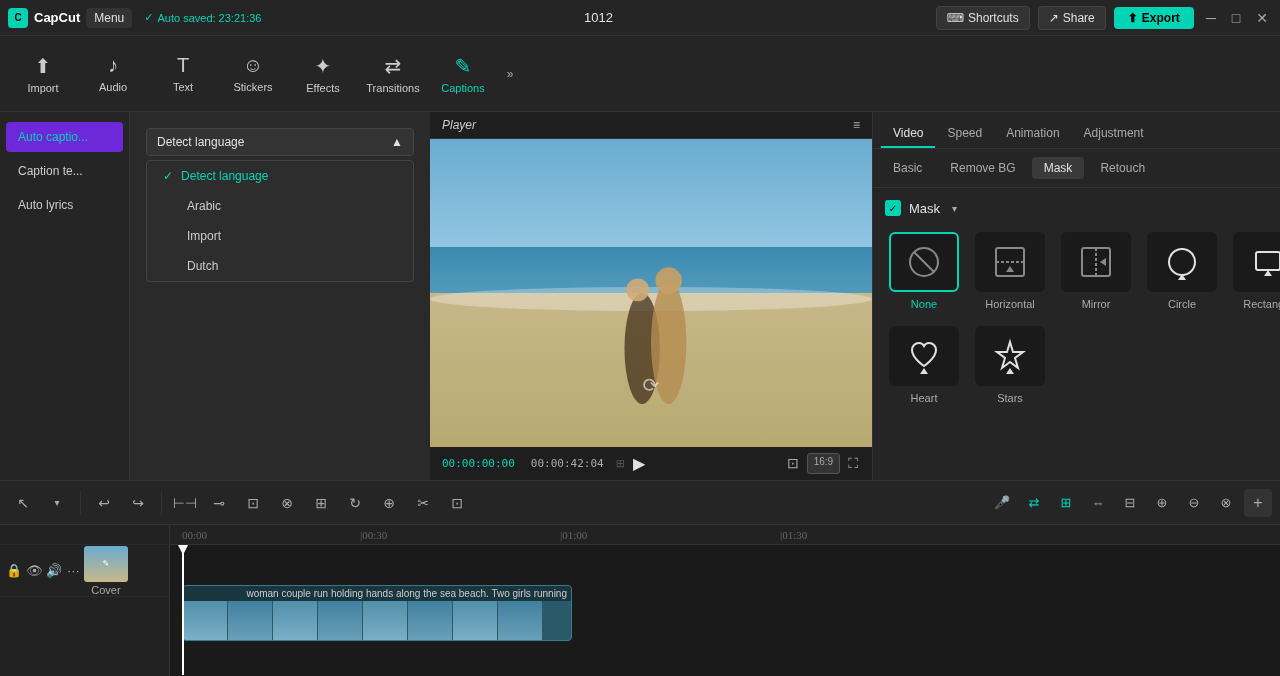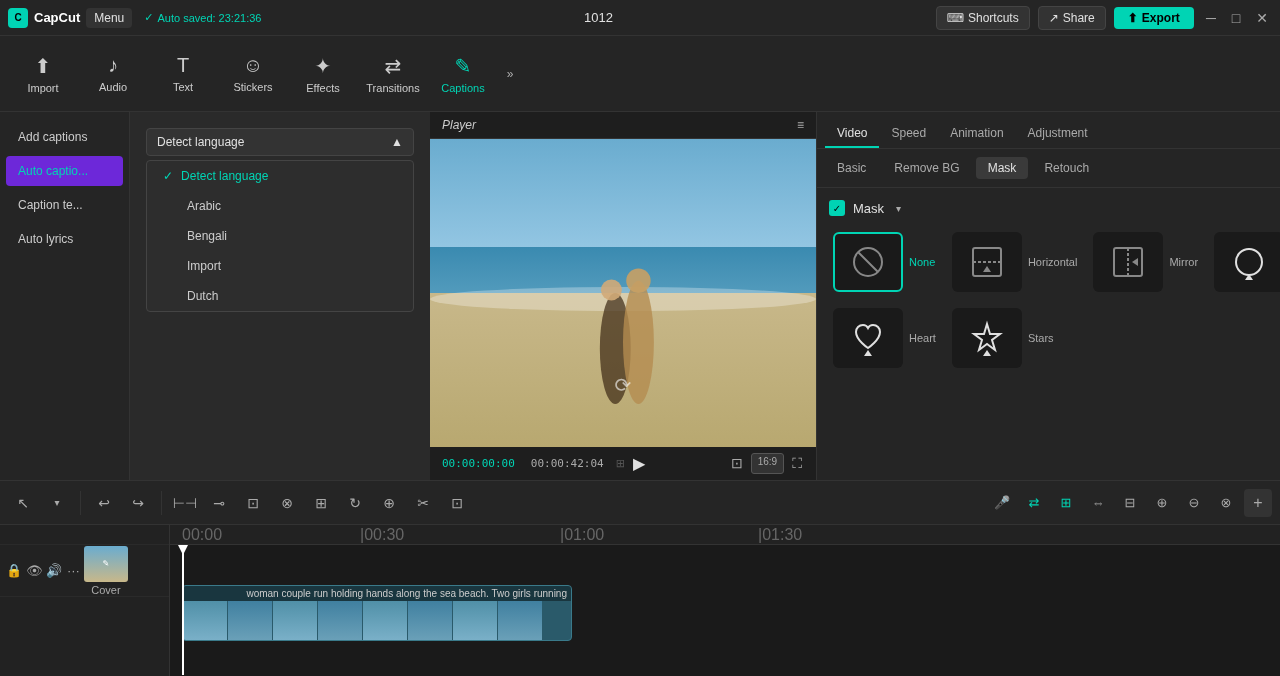--- a/index.html
+++ b/index.html
@@ -331,21 +331,21 @@
       position: absolute;
       bottom: 50px;
       left: 50%;
       transform: translateX(-50%);
       color: rgba(255,255,255,0.6);
       font-size: 20px;
     }
 
     
     .right-panel {
-      width: 464px;
+      width: 408px;
       background: #252525;
       border-left: 1px solid #333;
       flex-shrink: 0;
       display: flex;
       flex-direction: column;
     }
     .right-tabs {
       display: flex;
       border-bottom: 1px solid #333;
       padding: 8px 8px 0;
@@ -397,20 +397,21 @@
     }
     .mask-dropdown-arrow { color: #aaa; font-size: 10px; margin-left: 4px; cursor: pointer; }
 
     .mask-grid {
       display: grid;
       grid-template-columns: repeat(5, 1fr);
       gap: 8px;
     }
     .mask-item {
       display: flex;
+      flex-direction: column;
       align-items: center;
       gap: 6px;
       cursor: pointer;
       padding: 4px;
     }
     .mask-icon-box {
       width: 70px;
       height: 60px;
       background: #1a1a1a;
       border-radius: 6px;
@@ -547,22 +548,23 @@
       background: #222;
       border-bottom: 1px solid #333;
       display: flex;
       align-items: center;
       padding-left: 8px;
       gap: 0;
       position: relative;
     }
     .ruler-mark {
       position: absolute;
-      font-size: 16px;
+      font-size: 11px;
       color: #666;
+      font-family: Liberation Serif, serif;
     }
     .playhead {
       position: absolute;
       top: 0;
       bottom: 0;
       width: 2px;
       background: #fff;
       left: 12px;
       z-index: 10;
     }
@@ -682,45 +684,40 @@
   <div class="toolbar-item active">
     <span class="toolbar-icon">✎</span>
     <span class="toolbar-label">Captions</span>
   </div>
   <div class="toolbar-more">»</div>
 </div>
 
 <div class="main-area">
 
   <div class="left-panel">
-    <div class="left-panel-btn">Add captions</div>
     <div class="left-panel-btn active">Auto captio...</div>
     <div class="left-panel-btn">Caption te...</div>
     <div class="left-panel-btn">Auto lyrics</div>
   </div>
 
   <div class="center-area">
 
     <div class="spoken-lang-panel">
       <div class="detect-lang-select">
         <span>Detect language</span>
         <span>▲</span>
       </div>
       <div class="lang-dropdown-list">
         <div class="lang-item selected">
           <span class="check-mark">✓</span>
           <span>Detect language</span>
         </div>
         <div class="lang-item">
           <span style="width:16px"></span>
           <span>Arabic</span>
-        </div>
-        <div class="lang-item">
-          <span style="width:16px"></span>
-          <span>Bengali</span>
         </div>
         <div class="lang-item">
           <span style="width:16px"></span>
           <span>Import</span>
         </div>
         <div class="lang-item">
           <span style="width:16px"></span>
           <span>Dutch</span>
         </div>
       </div>
@@ -914,21 +911,21 @@
         </div>
       </div>
     </div>
 
     <div class="timeline-tracks">
 
       <div class="time-ruler">
         <span class="ruler-mark" style="left:12px">00:00</span>
         <span class="ruler-mark" style="left:190px">|00:30</span>
         <span class="ruler-mark" style="left:390px">|01:00</span>
-        <span class="ruler-mark" style="left:588px">|01:30</span>
+        <span class="ruler-mark" style="left:610px">|01:30</span>
       </div>
 
       <div class="track-area">
 
         <div class="playhead">
           <div class="playhead-arrow"></div>
         </div>
 
         <div class="video-track">
           <div class="track-caption">woman couple run holding hands along the sea beach. Two girls running</div>

